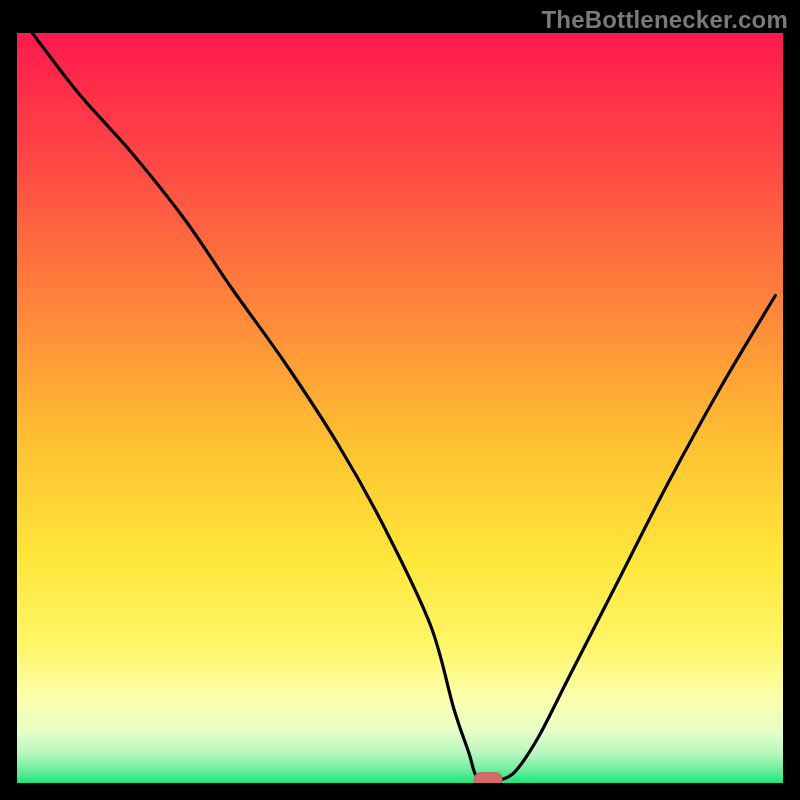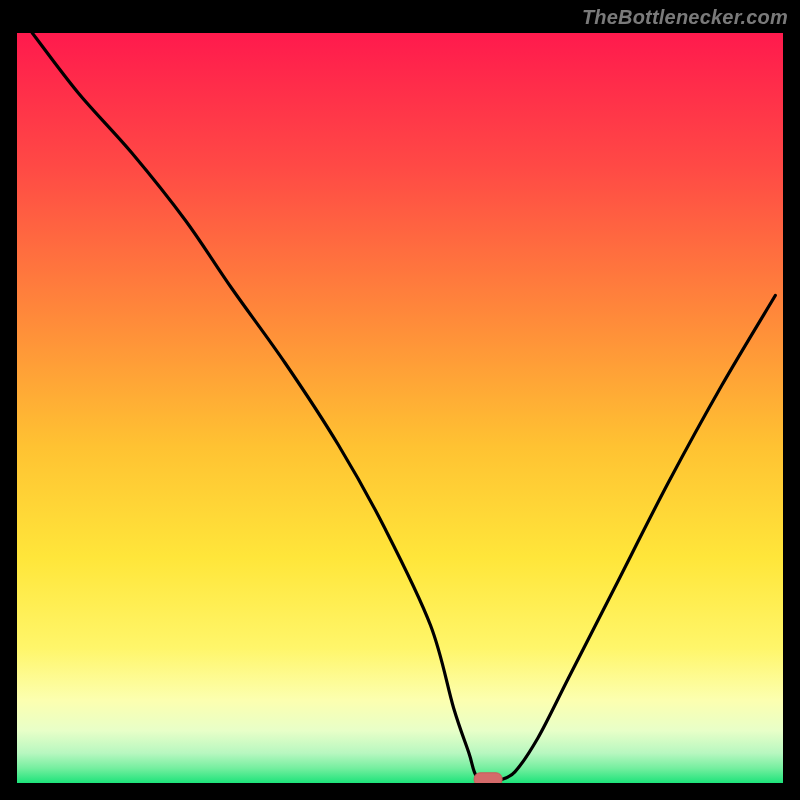--- a/index.html
+++ b/index.html
@@ -16,25 +16,24 @@
     position: absolute;
     left: 0;
     top: 0;
     width: 800px;
     height: 800px;
   }
   .watermark {
     position: absolute;
     top: 6px;
     right: 12px;
-    font-size: 20px;
+    font-size: 24px;
     font-weight: 600;
     color: #7a7a7a;
     letter-spacing: 0.2px;
-    font-style: italic;
   }
 </style>
 </head>
 <body>
 
 <svg class="frame" viewBox="0 0 800 800">
   <defs>
     <linearGradient id="bg-grad" x1="0" y1="0" x2="0" y2="1">
       <stop offset="0%" stop-color="#ff1a4d"></stop>
       <stop offset="18%" stop-color="#ff4a45"></stop>

